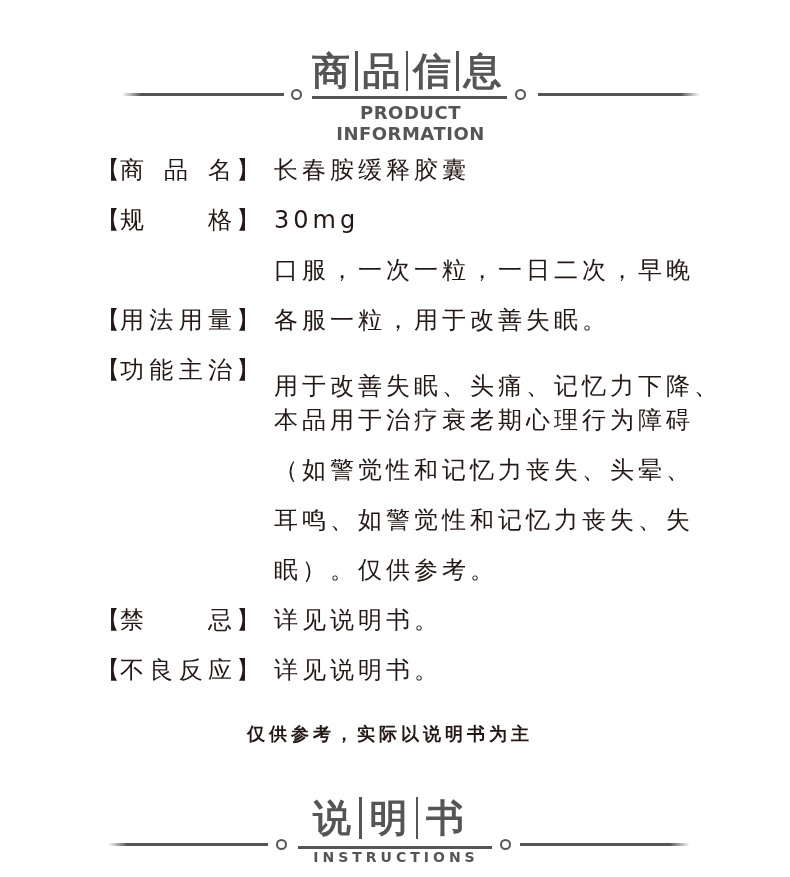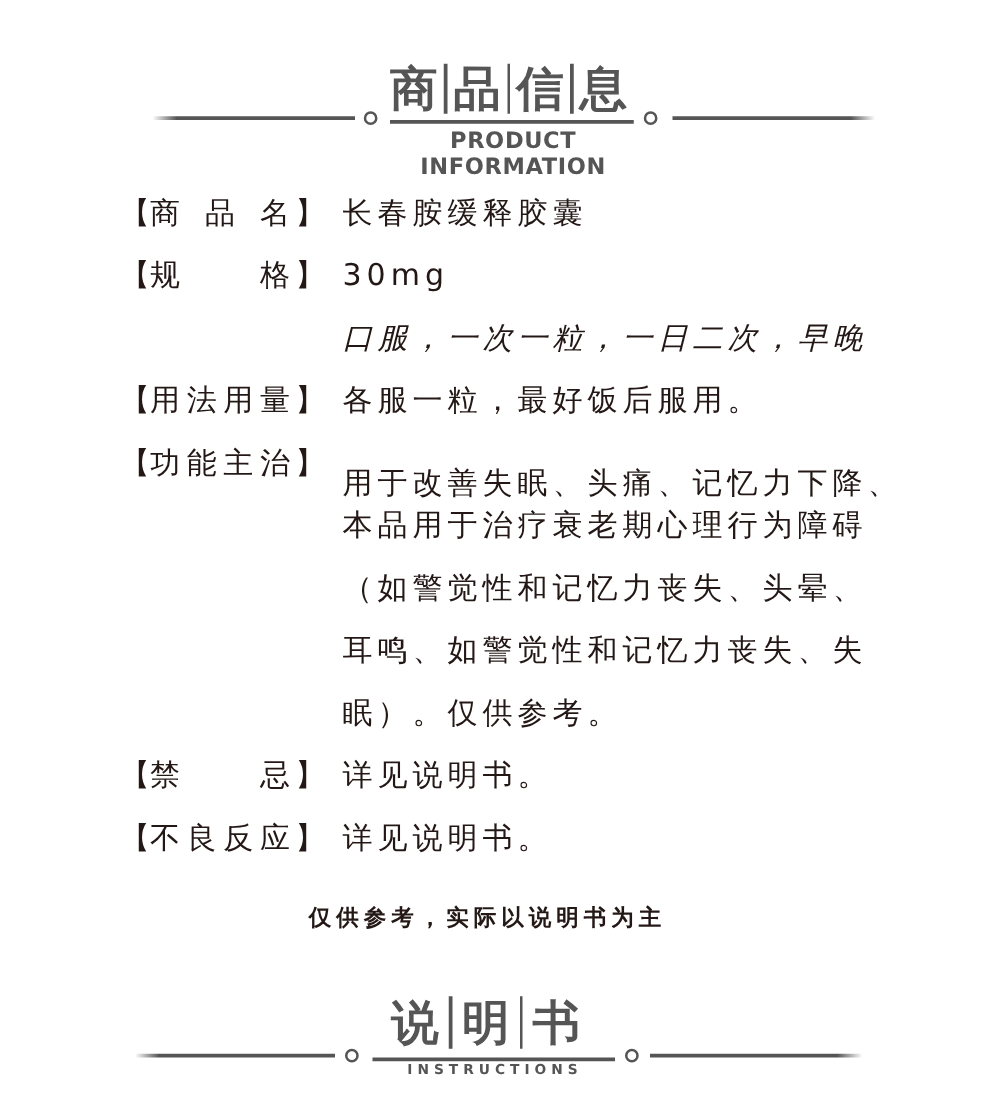--- a/index.html
+++ b/index.html
@@ -79,22 +79,22 @@
     <div class="lbl" style="top:50px;">
       <span class="br">【</span>
       <span class="txt" style="padding:0 4px; box-sizing:border-box;">
         <span>用</span>
         <span>法</span>
         <span>用</span>
         <span>量</span>
       </span>
       <span class="br">】</span>
     </div>
-    <div class="val" style="top:0;font-style:italic;">口服，一次一粒，一日二次，早晚</div>
-    <div class="val" style="top:50px;">各服一粒，最好饭后服用。</div>
+    <div class="val" style="top:0;">口服，一次一粒，一日二次，早晚</div>
+    <div class="val" style="top:50px;">各服一粒，用于改善失眠。</div>
   </div>
 
   <div class="row" style="top:200px;">
     <div class="lbl">
       <span class="br">【</span>
       <span class="txt" style="padding:0 4px; box-sizing:border-box;">
         <span>功</span>
         <span>能</span>
         <span>主</span>
         <span>治</span>
@@ -143,14 +143,14 @@
   <div class="hdr-underline" style="left:298px; top:846px; width:194px;"></div>
   <div class="hdr-dot" style="left:500px; top:839px;"></div>
   <div class="hdr-line right" style="left:520px; top:843px; width:170px;"></div>
   <div class="hdr-title" style="left:313px; top:796px; height:44px; font-size:38px;">
     <span class="ch">说</span>
     <span class="sep" style="height:42px; margin:0 8px;"></span>
     <span class="ch">明</span>
     <span class="sep" style="height:42px; margin:0 8px;"></span>
     <span class="ch">书</span>
   </div>
-  <div class="hdr-sub" style="left:298px; top:849px; width:196px; font-size:11px; letter-spacing:4px;">INSTRUCTIONS</div>
+  <div class="hdr-sub" style="left:298px; top:849px; width:196px; font-size:14px; letter-spacing:4px;">INSTRUCTIONS</div>
 </div>
 
 </body></html>

